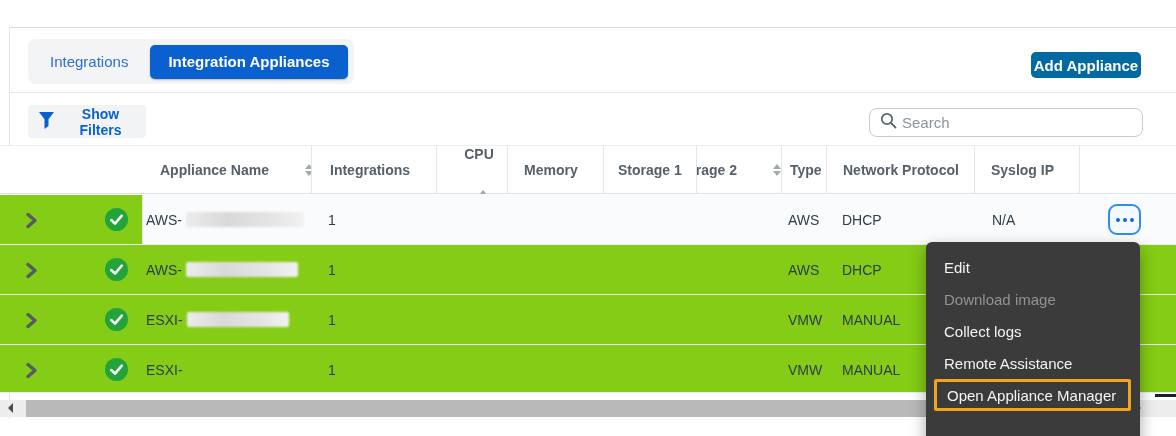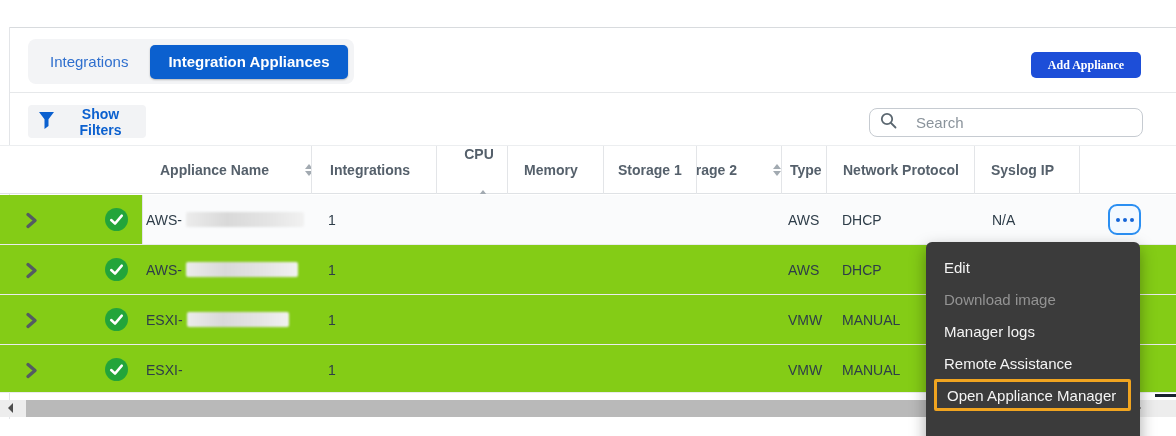--- a/index.html
+++ b/index.html
@@ -21,36 +21,36 @@
     padding:0 22px; font-size:15px; color:#2f6fce; cursor:pointer; background:transparent;
     border:none; height:45px; font-family:inherit;
   }
   .tab-active {
     height:34px; padding:0 18px; background:#0b60cf; color:#ffffff; font-weight:bold;
     font-size:15px; border:none; border-radius:5px; display:flex; align-items:center;
     box-shadow:0 1px 2px rgba(0,0,0,.25); font-family:inherit;
   }
   .add-btn {
     position:absolute; left:1031px; top:28px; width:110px; height:26px;
-    background:#1d4ed8; color:#fff; font-weight:bold; font-size:12px; border:none;
-    border-radius:5px; font-family:Liberation Serif, serif; display:flex; align-items:center; justify-content:center;
+    background:#0369a1; color:#fff; font-weight:bold; font-size:15px; border:none;
+    border-radius:5px; font-family:Liberation Sans, sans-serif; display:flex; align-items:center; justify-content:center;
   }
   .hdr-divider { position:absolute; left:10px; top:68px; width:1166px; height:1px; background:#e6e8ea; }
 
   
   .filters-chip {
     position:absolute; left:28px; top:81px; width:118px; height:33px; background:#f2f3f5;
     border-radius:4px; display:flex; align-items:center; gap:10px; padding:0 10px; border:none;
     font-family:inherit;
   }
   .filters-chip .label { color:#0b60cf; font-weight:bold; font-size:14px; }
   .search-box {
     position:absolute; left:869px; top:84px; width:274px; height:29px;
     border:1px solid #c6cbd1; border-radius:8px; background:#fff;
-    display:flex; align-items:center; padding:0 10px; gap:19px;
+    display:flex; align-items:center; padding:0 10px; gap:5px;
   }
   .search-box input {
     border:none; outline:none; flex:1; font-size:15px; color:#33414d; font-family:inherit; background:transparent;
   }
   .search-box input::placeholder { color:#8a939b; }
 
   
   .thead {
     position:absolute; left:0; top:121px; width:1176px; height:49px;
     border-top:1px solid #eceef0; border-bottom:1px solid #dfe2e5; background:#fff;
@@ -302,17 +302,17 @@
     <div class="sb-arrow sb-left"></div>
     <div class="sb-thumb"></div>
     <div class="sb-arrow sb-right"></div>
   </div>
   <div class="dark-line"></div>
   <div class="edge-line"></div>
 
   <div class="menu">
     <div class="menu-item">Edit</div>
     <div class="menu-item disabled">Download image</div>
-    <div class="menu-item">Manager logs</div>
+    <div class="menu-item">Collect logs</div>
     <div class="menu-item">Remote Assistance</div>
     <div class="menu-item highlighted">Open Appliance Manager</div>
   </div>
 </div>
 
 </body></html>

